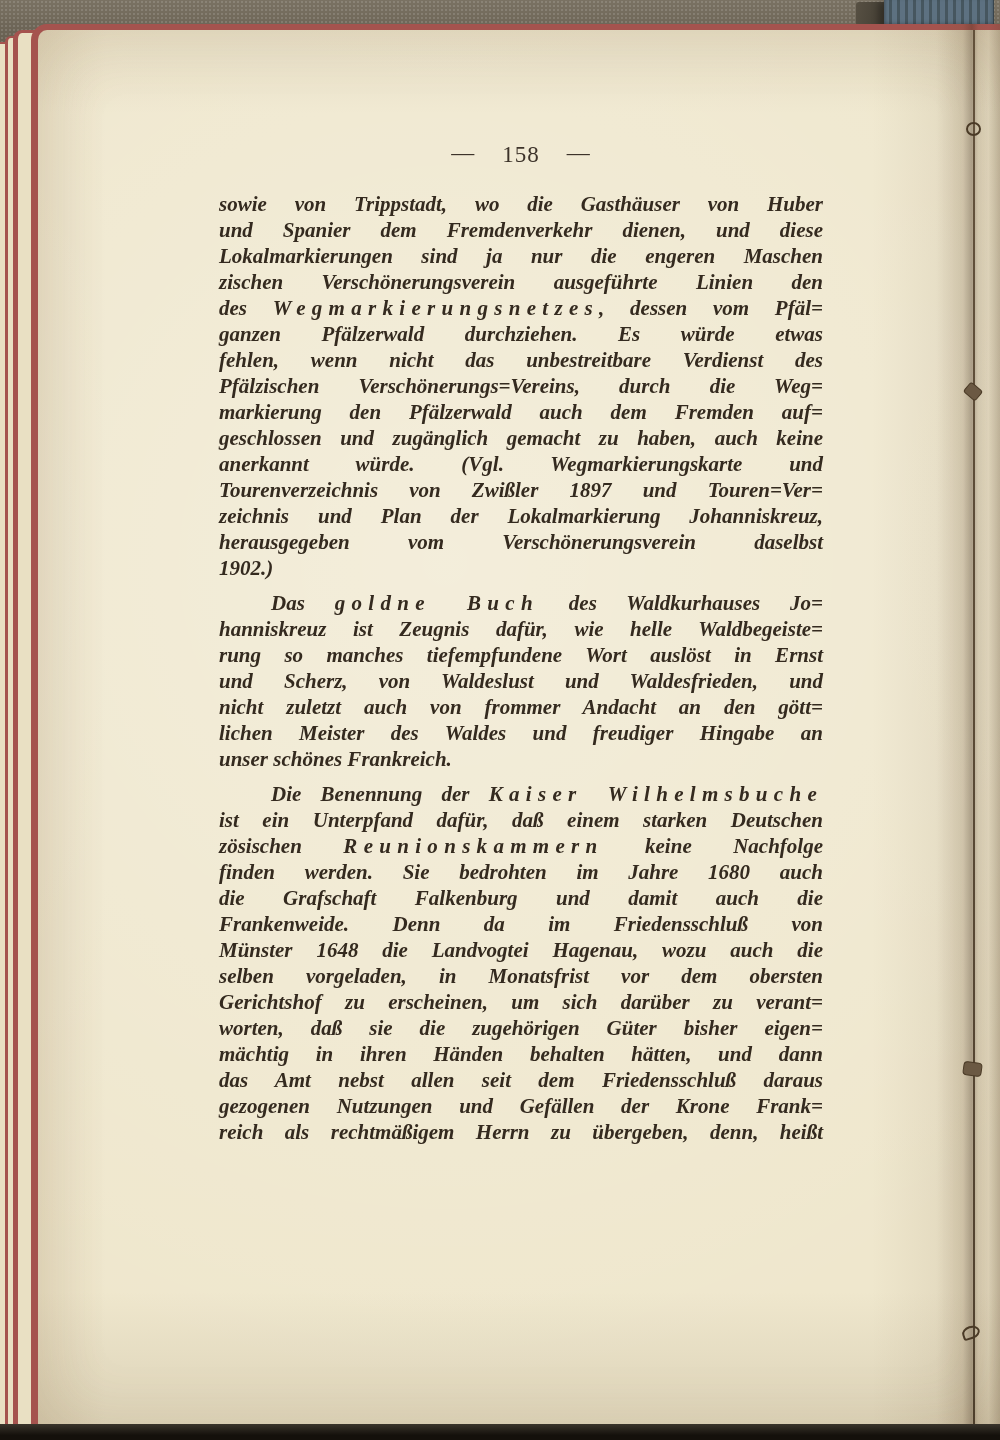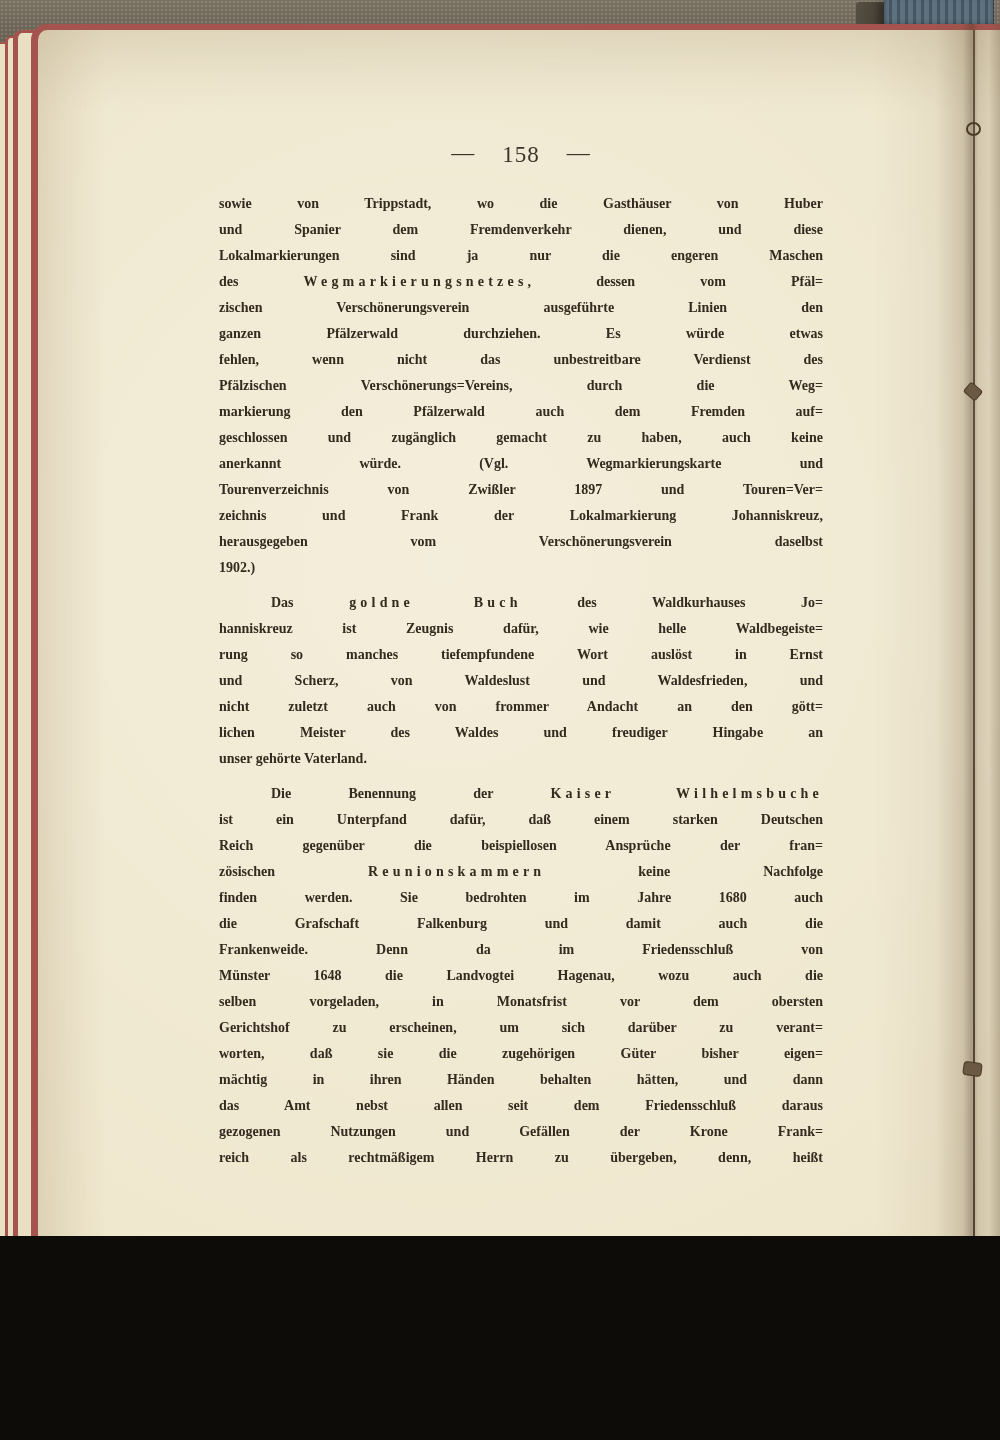--- a/index.html
+++ b/index.html
@@ -1,16 +1,16 @@
 <!DOCTYPE html>
 <html style="--c-paper: #efe7cd; --c-paper_under: #e9e0c3; --c-ink: #342a1f; --c-header_ink: #3d332a; --c-edge_red: #a5534e; --c-edge_red_dark: #8e4742; --c-cover_fabric: #6f6758; --c-ribbon_blue: #5d7181; --c-ribbon_blue_dark: #46565f; --c-thread_brown: #55432d; --c-void_black: #16120d;"><head>
 <meta charset="utf-8">
 <style>
   html,body{margin:0;padding:0;background:#0e0c09;}
-  .scene{position:relative;width:1000px;height:1236px;overflow:hidden;
+  .scene{position:relative;width:1000px;height:1440px;overflow:hidden;
          background:var(--c-void_black,#16120d);
          font-family:"Liberation Serif",serif;}
 
   
   .cover{position:absolute;left:0;top:0;width:1000px;height:50px;
          background-image:radial-gradient(rgba(255,255,255,.13) 1px, transparent 1.4px),
                           linear-gradient(#7a7263,#635b4d);
          background-size:4px 4px,100% 100%;}
   .ribbon{position:absolute;left:884px;top:0;width:110px;height:29px;border-radius:0 0 4px 3px;
          background:repeating-linear-gradient(90deg,var(--c-ribbon_blue,#5d7181) 0 5px,var(--c-ribbon_blue_dark,#46565f) 5px 8px);
@@ -56,21 +56,21 @@
 
   
   .bottom-band{position:absolute;left:0;top:1424px;width:1000px;height:16px;
         background:linear-gradient(#3a352c,#14100b 70%);}
 
   
   .page-header{position:absolute;left:181px;top:112px;width:604px;text-align:center;
         font-size:23px;color:var(--c-header_ink,#3d332a);letter-spacing:1px;}
   .page-header .dash{display:inline-block;margin:0 27px;transform:translateY(-2px);}
   .text-block{position:absolute;left:181px;top:161px;width:604px;
-        color:var(--c-ink,#342a1f);font-size:14px;font-weight:700;line-height:26px;}
+        color:var(--c-ink,#342a1f);font-size:21px;font-weight:700;line-height:26px;font-style:italic;}
   .para{margin:0 0 9px 0;}
   .line{text-align:justify;text-align-last:justify;white-space:nowrap;height:26px;overflow:visible;}
   .line.end{text-align-last:auto;}
   .line.indent{text-indent:52px;}
   .sperr{letter-spacing:.30em;}
 </style>
 </head>
 <body>
 
 <div class="scene">
@@ -85,46 +85,45 @@
 
   <div class="page">
     <div class="page-header">
       <span class="dash">—</span><span>158</span><span class="dash">—</span>
     </div>
     <div class="text-block">
         <div class="para">
           <div class="line"><span>sowie von Trippstadt, wo die Gasthäuser von Huber</span></div>
           <div class="line"><span>und Spanier dem Fremdenverkehr dienen, und diese</span></div>
           <div class="line"><span>Lokalmarkierungen sind ja nur die engeren Maschen</span></div>
+          <div class="line"><span>zischen Verschönerungsverein ausgeführte Linien den</span></div>
           <div class="line"><span>des </span><span class="sperr">Wegmarkierungsnetzes</span><span>, dessen vom Pfäl=</span></div>
-          <div class="line"><span>zischen Verschönerungsverein ausgeführte Linien den</span></div>
           <div class="line"><span>ganzen Pfälzerwald durchziehen. Es würde etwas</span></div>
           <div class="line"><span>fehlen, wenn nicht das unbestreitbare Verdienst des</span></div>
           <div class="line"><span>Pfälzischen Verschönerungs=Vereins, durch die Weg=</span></div>
           <div class="line"><span>markierung den Pfälzerwald auch dem Fremden auf=</span></div>
           <div class="line"><span>geschlossen und zugänglich gemacht zu haben, auch keine</span></div>
           <div class="line"><span>anerkannt würde. (Vgl. Wegmarkierungskarte und</span></div>
           <div class="line"><span>Tourenverzeichnis von Zwißler 1897 und Touren=Ver=</span></div>
-          <div class="line"><span>zeichnis und Frank der Lokalmarkierung Johanniskreuz,</span></div>
+          <div class="line"><span>zeichnis und Plan der Lokalmarkierung Johanniskreuz,</span></div>
           <div class="line"><span>herausgegeben vom Verschönerungsverein daselbst</span></div>
           <div class="line end"><span>1902.)</span></div>
         </div>
         <div class="para">
           <div class="line indent"><span>Das </span><span class="sperr">goldne Buch</span><span> des Waldkurhauses Jo=</span></div>
           <div class="line"><span>hanniskreuz ist Zeugnis dafür, wie helle Waldbegeiste=</span></div>
           <div class="line"><span>rung so manches tiefempfundene Wort auslöst in Ernst</span></div>
           <div class="line"><span>und Scherz, von Waldeslust und Waldesfrieden, und</span></div>
           <div class="line"><span>nicht zuletzt auch von frommer Andacht an den gött=</span></div>
           <div class="line"><span>lichen Meister des Waldes und freudiger Hingabe an</span></div>
-          <div class="line end"><span>unser gehörte Vaterland.</span></div>
+          <div class="line end"><span>unser schönes Frankreich.</span></div>
         </div>
         <div class="para">
           <div class="line indent"><span>Die Benennung der </span><span class="sperr">Kaiser Wilhelmsbuche</span></div>
           <div class="line"><span>ist ein Unterpfand dafür, daß einem starken Deutschen</span></div>
-          <div class="line"><span>Reich gegenüber die beispiellosen Ansprüche der fran=</span></div>
           <div class="line"><span>zösischen </span><span class="sperr">Reunionskammern</span><span> keine Nachfolge</span></div>
           <div class="line"><span>finden werden. Sie bedrohten im Jahre 1680 auch</span></div>
           <div class="line"><span>die Grafschaft Falkenburg und damit auch die</span></div>
           <div class="line"><span>Frankenweide. Denn da im Friedensschluß von</span></div>
           <div class="line"><span>Münster 1648 die Landvogtei Hagenau, wozu auch die</span></div>
           <div class="line"><span>selben vorgeladen, in Monatsfrist vor dem obersten</span></div>
           <div class="line"><span>Gerichtshof zu erscheinen, um sich darüber zu verant=</span></div>
           <div class="line"><span>worten, daß sie die zugehörigen Güter bisher eigen=</span></div>
           <div class="line"><span>mächtig in ihren Händen behalten hätten, und dann</span></div>
           <div class="line"><span>das Amt nebst allen seit dem Friedensschluß daraus</span></div>

